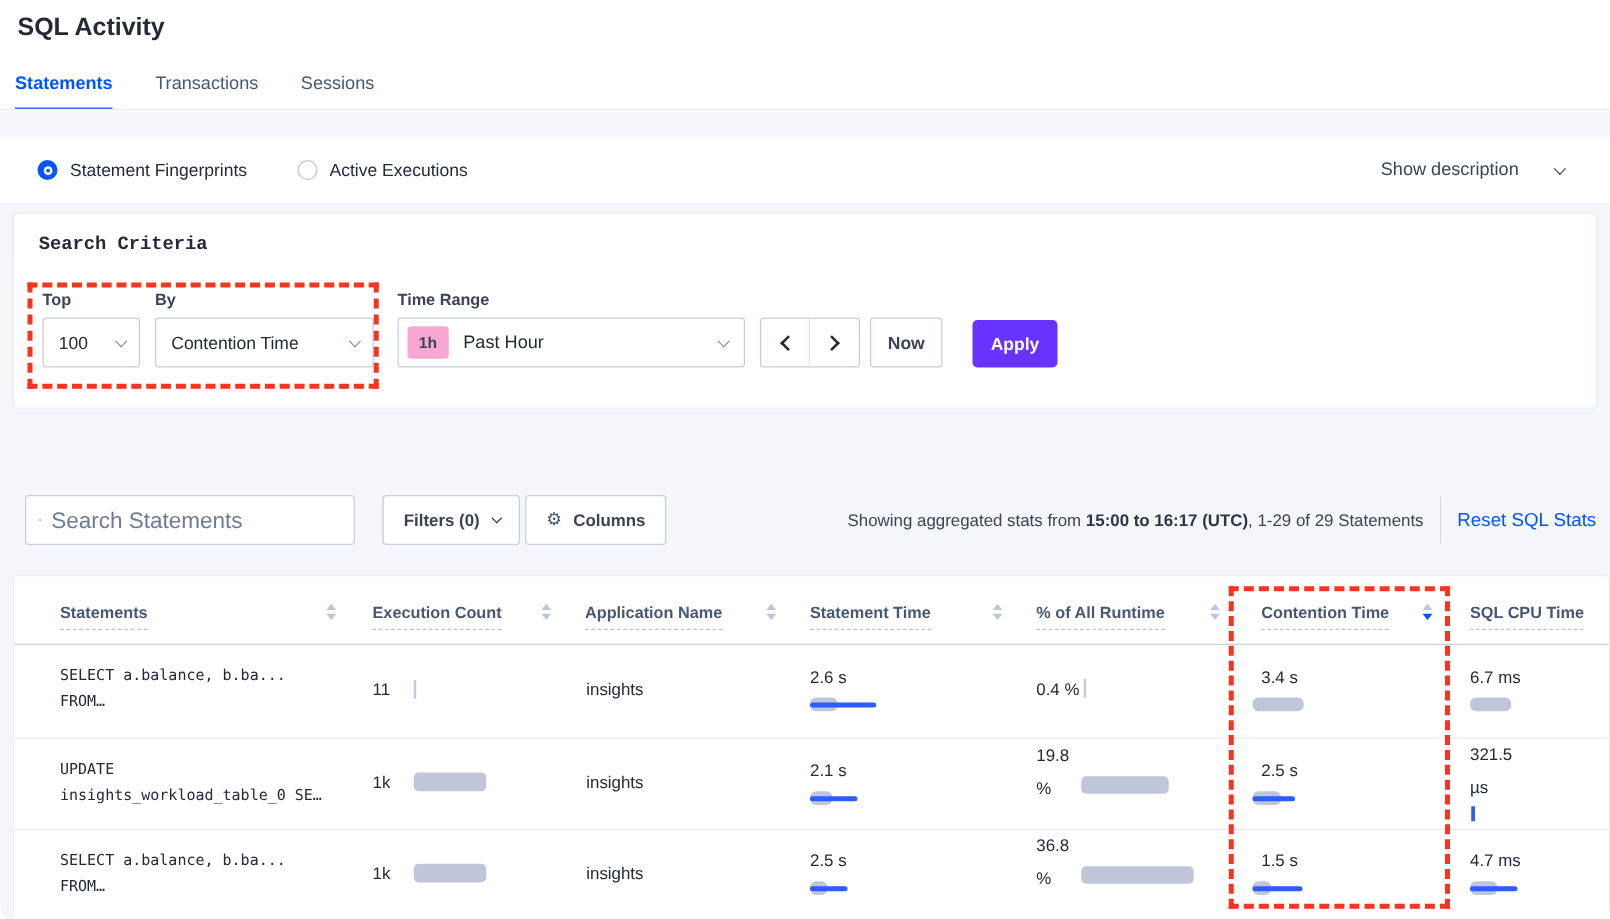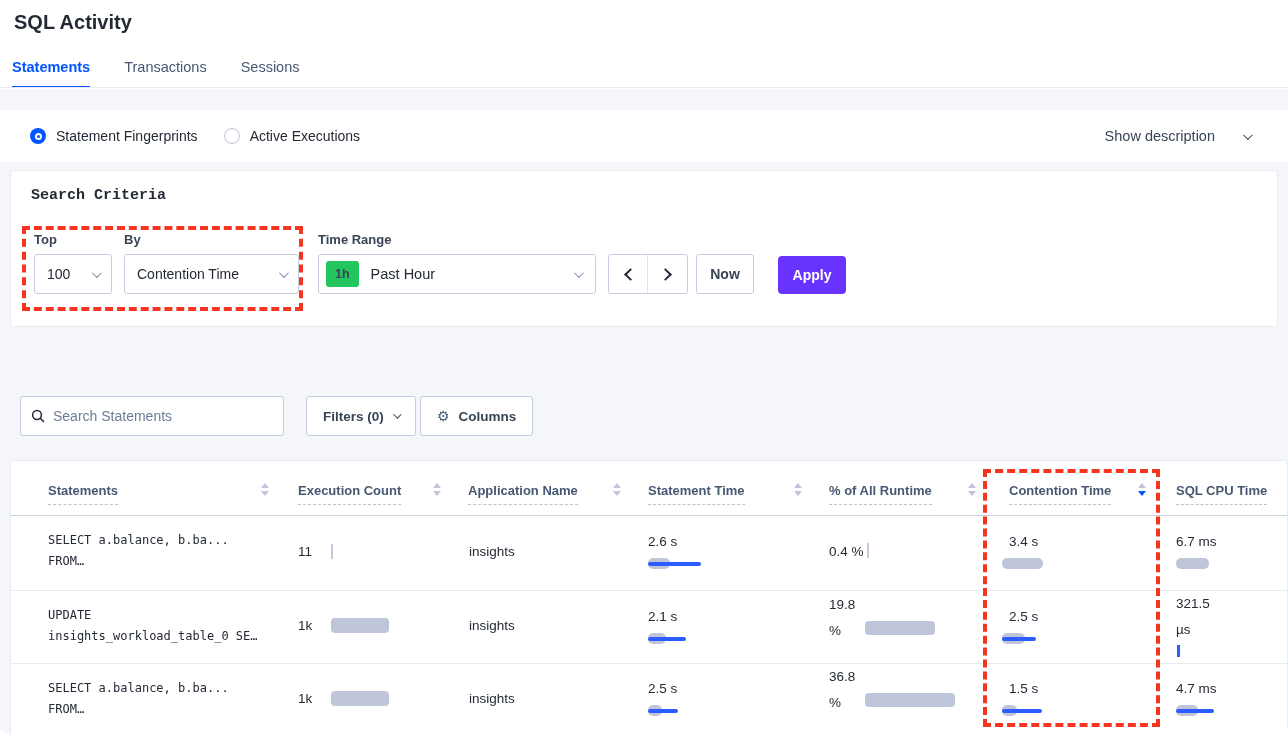--- a/index.html
+++ b/index.html
@@ -10,21 +10,21 @@
   
   .gray-bg { position:absolute; left:0; top:89px; right:0; bottom:0; background:#f4f6fa; }
   .page-title { position:absolute; left:14px; top:11px; font-size:20px; font-weight:700; color:#242a35; }
   .tabs { position:absolute; left:12px; top:59px; display:flex; gap:34px; }
   .tab { font-size:14.5px; color:#475872; padding-bottom:11px; cursor:pointer; }
   .tab.active { color:#0055ff; font-weight:600; border-bottom:2.5px solid #0055ff; }
   .tabs-border { position:absolute; left:0; top:87px; width:1288px; height:1px; background:#e7ecf3; }
 
   
   .radio-band { position:absolute; left:0; top:110px; width:1288px; height:52px; background:#fff; }
-  .radio-row { position:absolute; left:30px; top:0; height:52px; display:flex; align-items:center; gap:26px; }
+  .radio-row { position:absolute; left:30px; top:0; height:52px; display:flex; align-items:center; gap:40px; }
   .radio-opt { display:flex; align-items:center; gap:10px; cursor:pointer; }
   .radio-outer { width:16px; height:16px; border-radius:50%; background:#0055ff; display:flex; align-items:center; justify-content:center; }
   .radio-inner-white { width:7px; height:7px; border-radius:50%; background:#fff; display:flex; align-items:center; justify-content:center; }
   .radio-core { width:3px; height:3px; border-radius:50%; background:#0055ff; }
   .radio-off { width:16px; height:16px; border-radius:50%; background:#fff; border:1px solid #c0c6d9; }
   .radio-label { font-size:14px; color:#242a35; }
   .show-desc { position:absolute; right:38px; top:0; height:52px; display:flex; align-items:center; gap:28px; cursor:pointer; }
   .show-desc span { font-size:14.5px; color:#394455; }
 
   
@@ -34,34 +34,34 @@
   .chev-big.left  { transform:rotate(135deg); margin-left:4px; }
   .chev-big.right { transform:rotate(-45deg); margin-right:4px; }
 
   
   .card { position:absolute; background:#fff; border:1px solid #e7ecf3; border-radius:4px; }
   #criteria-card { left:10px; top:170px; width:1268px; height:157px; }
   .crit-title { position:absolute; left:20px; top:16px; font-size:15px; font-weight:700; color:#242a35;font-family:Liberation Mono, monospace; }
   .fld-label { position:absolute; font-size:13px; font-weight:700; color:#394455; }
   .selectbox { position:absolute; height:40px; background:#fff; border:1px solid #c6cde0; border-radius:3px; display:flex; align-items:center; padding:0 12px; cursor:pointer; }
   .selectbox .val { font-size:14px; color:#242a35; flex:1; white-space:nowrap; overflow:hidden; }
-  .badge-1h { background:#22c55e; color:#394455; font-size:12.5px; font-weight:700; border-radius:3px; padding:6px 9px; margin-right:12px;text-align:center; }
+  .badge-1h { background:#f9a8d4; color:#394455; font-size:12.5px; font-weight:700; border-radius:3px; padding:6px 9px; margin-right:12px;text-align:center; }
   .btn { position:absolute; height:40px; background:#fff; border:1px solid #c6cde0; border-radius:3px; display:flex; align-items:center; justify-content:center; font-size:14px; font-weight:700; color:#394455; cursor:pointer; }
   .arrow-group { position:absolute; height:40px; border:1px solid #c6cde0; border-radius:3px; background:#fff; display:flex; }
   .arrow-cell { width:39px; display:flex; align-items:center; justify-content:center; cursor:pointer; }
   .arrow-cell:first-child { border-right:1px solid #dfe4ee; }
   .btn-apply { position:absolute; height:38px; border:none; border-radius:4px; color:#fff; font-size:14px; font-weight:700; display:flex; align-items:center; justify-content:center; cursor:pointer; }
 
   
   .red-dash { position:absolute; border:4px dashed #f5351f; pointer-events:none; z-index:60; background:transparent; }
 
   
   .results-heading { position:absolute; left:20px; top:355px; font-size:15px; font-weight:700; color:#242a35; }
   .searchbox { position:absolute; left:20px; top:396px; width:264px; height:40px; background:#fff; border:1px solid #c6cde0; border-radius:3px; display:flex; align-items:center; padding:0 10px; gap:8px; }
-  .searchbox input { border:none; outline:none; flex:1; font-size:14px; color:#701a75; font-family:"Liberation Sans",sans-serif; background:transparent; }
+  .searchbox input { border:none; outline:none; flex:1; font-size:18px; color:#701a75; font-family:"Liberation Sans",sans-serif; background:transparent; }
   .searchbox input::placeholder { color:#6e7b96; opacity:1; }
   .toolbar-btn { position:absolute; top:396px; height:40px; background:#fff; border:1px solid #c6cde0; border-radius:3px; display:flex; align-items:center; justify-content:center; gap:9px; font-size:13.5px; font-weight:700; color:#394455; cursor:pointer; padding:0 16px; }
   .gear { font-family:"DejaVu Sans", sans-serif; font-size:14px; color:#475872; font-weight:400; }
   .stats-cluster { position:absolute; right:11px; top:396px; height:40px; display:flex; align-items:center; gap:13px; }
   .stats-text { font-size:13.5px; color:#394455; white-space:nowrap; }
   .stats-text b { color:#2c3645; }
   .v-divider { width:1px; height:38px; background:#d6dbe3; }
   .reset-link { font-size:15px; color:#0055ff; white-space:nowrap; cursor:pointer; }
 
   
@@ -174,20 +174,25 @@
   <div class="toolbar-btn" style="left:306px;">
     <span>Filters (0)</span>
     <i class="chev dark" style="width:6px;height:6px;"></i>
   </div>
 
   <div class="toolbar-btn" style="left:420px;">
     <span class="gear">⚙</span>
     <span>Columns</span>
   </div>
 
+  <div class="stats-cluster">
+    <div class="stats-text"><span>Showing aggregated stats from </span><b>15:00 to 16:17 (UTC)</b><span>, 1-29 of 29 Statements</span></div>
+    <div class="v-divider"></div>
+    <div class="reset-link">Reset SQL Stats</div>
+  </div>
 
   <div class="card" id="table-card">
 
     <div class="thead">
       <div class="th col-stmt"><span class="th-label">Statements</span></div>
       <div class="sort" style="left:250px;">
           <i class="tri-up"></i>
           <i class="tri-down"></i>
         </div>
 

